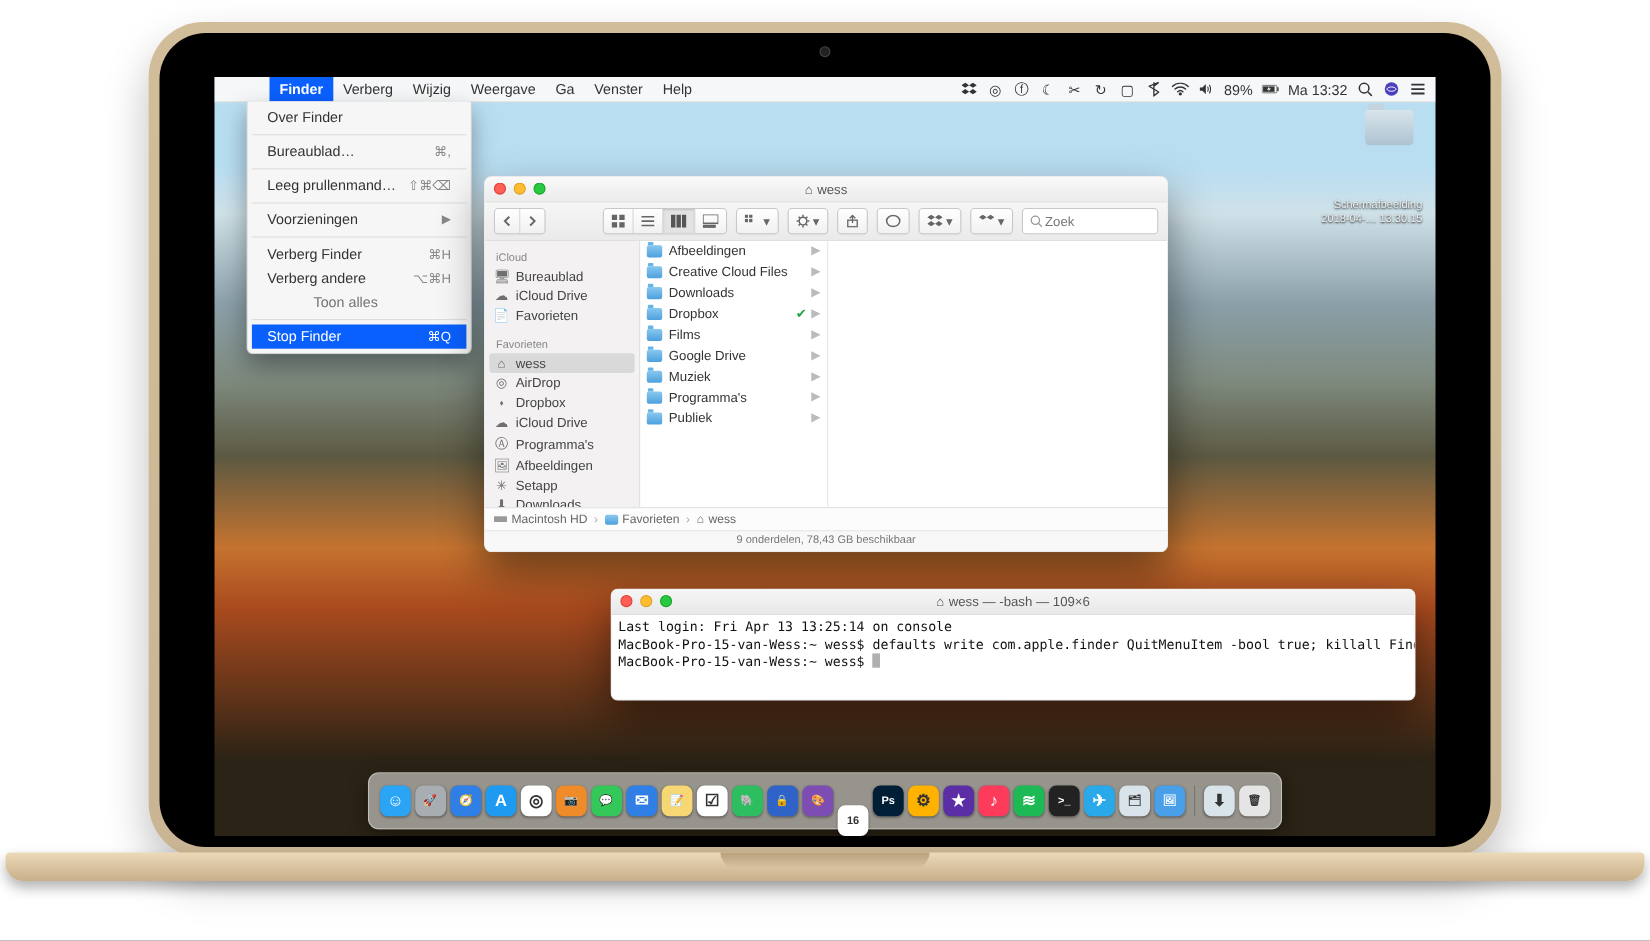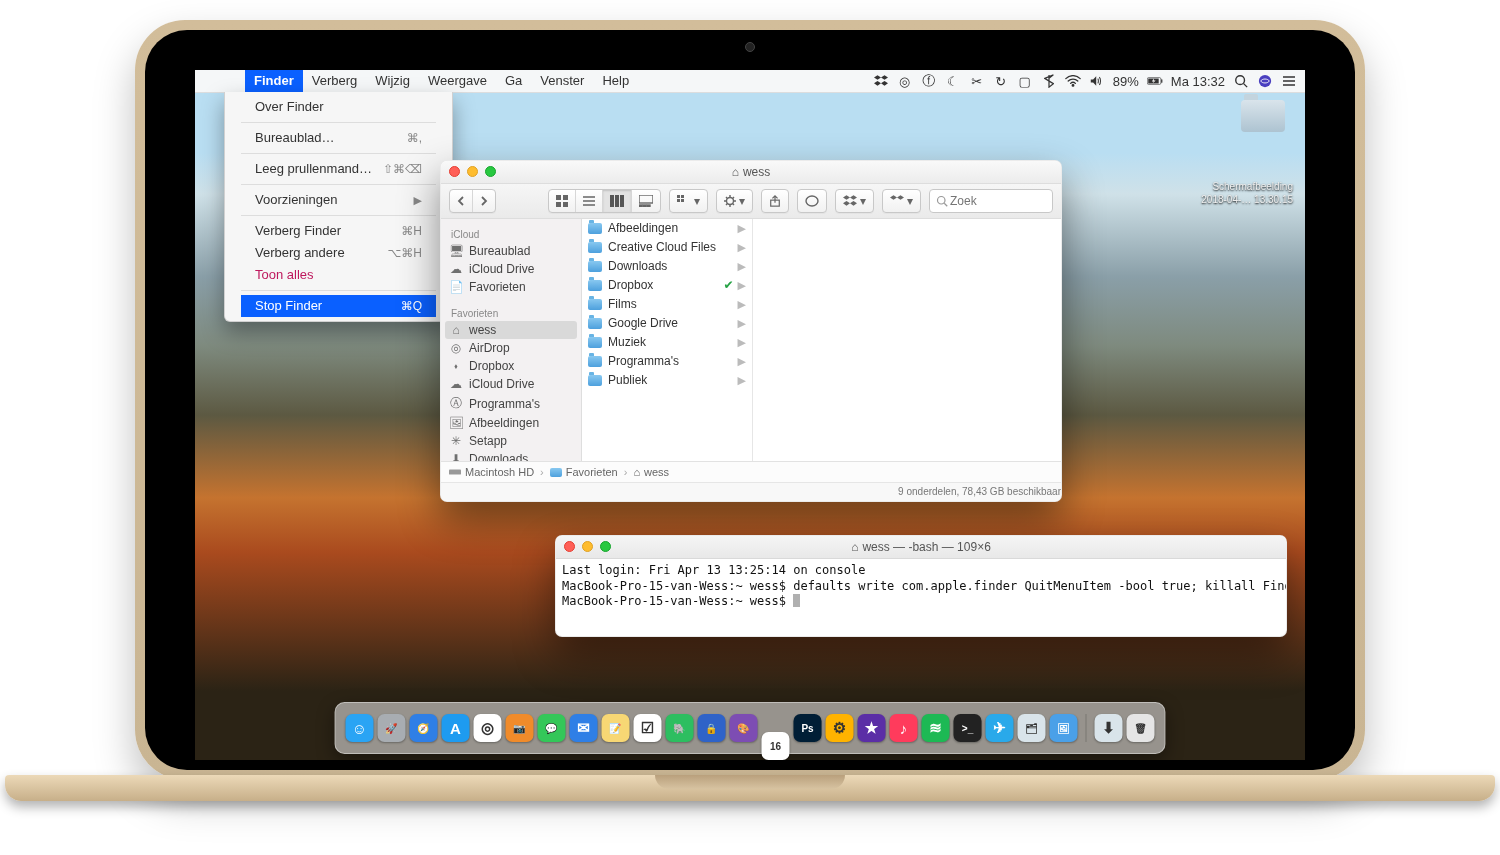--- a/index.html
+++ b/index.html
@@ -123,30 +123,30 @@
   
   .dropdown {
     position: absolute;
     left: 29px; top: 22px;
     width: 195px;
     background: #f6f6f6;
     border: 1px solid rgba(0,0,0,0.15);
     border-top: none;
     border-radius: 0 0 6px 6px;
     box-shadow: 0 10px 22px rgba(0,0,0,0.35);
-    padding: 4px 16px;
+    padding: 4px 4px;
     font-size: 13px;
   }
   .dropdown .row {
     display: flex; align-items: center;
     padding: 2px 14px; height: 18px; line-height: 18px;
   }
   .dropdown .row .label { flex: 1; }
   .dropdown .row .shortcut { color: #888; font-size: 12px; }
-  .dropdown .row.disabled { color: #be185d; }
+  .dropdown .row.disabled { color: #737373; margin-left: 42px; }
   .dropdown .row.highlight { background: #0a60ff; color: #fff; }
   .dropdown .row.highlight .shortcut { color: #fff; }
   .dropdown hr {
     border: none; border-top: 1px solid #ddd; margin: 4px 0;
   }
   .submenu-arrow { font-size: 11px; color: #888; }
 
   
   .finder {
     position: absolute;
@@ -240,21 +240,21 @@
 
   .pathbar {
     height: 20px; background: #fcfcfc; border-top: 1px solid #e2e2e2;
     display: flex; align-items: center; gap: 6px;
     font-size: 11px; color: #666; padding: 0 8px;
   }
   .pathbar .crumb { display: flex; align-items: center; gap: 4px; }
   .pathbar .pchev { color: #aaa; }
   .statusbar {
     height: 18px; background: #f8f8f8; border-top: 1px solid #e6e6e6;
-    text-align: right; font-size: 10px; color: #777; line-height: 18px;
+    text-align: center; font-size: 10px; color: #777; line-height: 18px;
   }
 
   
   .terminal {
     position: absolute;
     left: 360px; top: 465px;
     width: 730px; height: 100px;
     background: #fff;
     border-radius: 7px;
     box-shadow: 0 18px 40px rgba(0,0,0,0.45);

